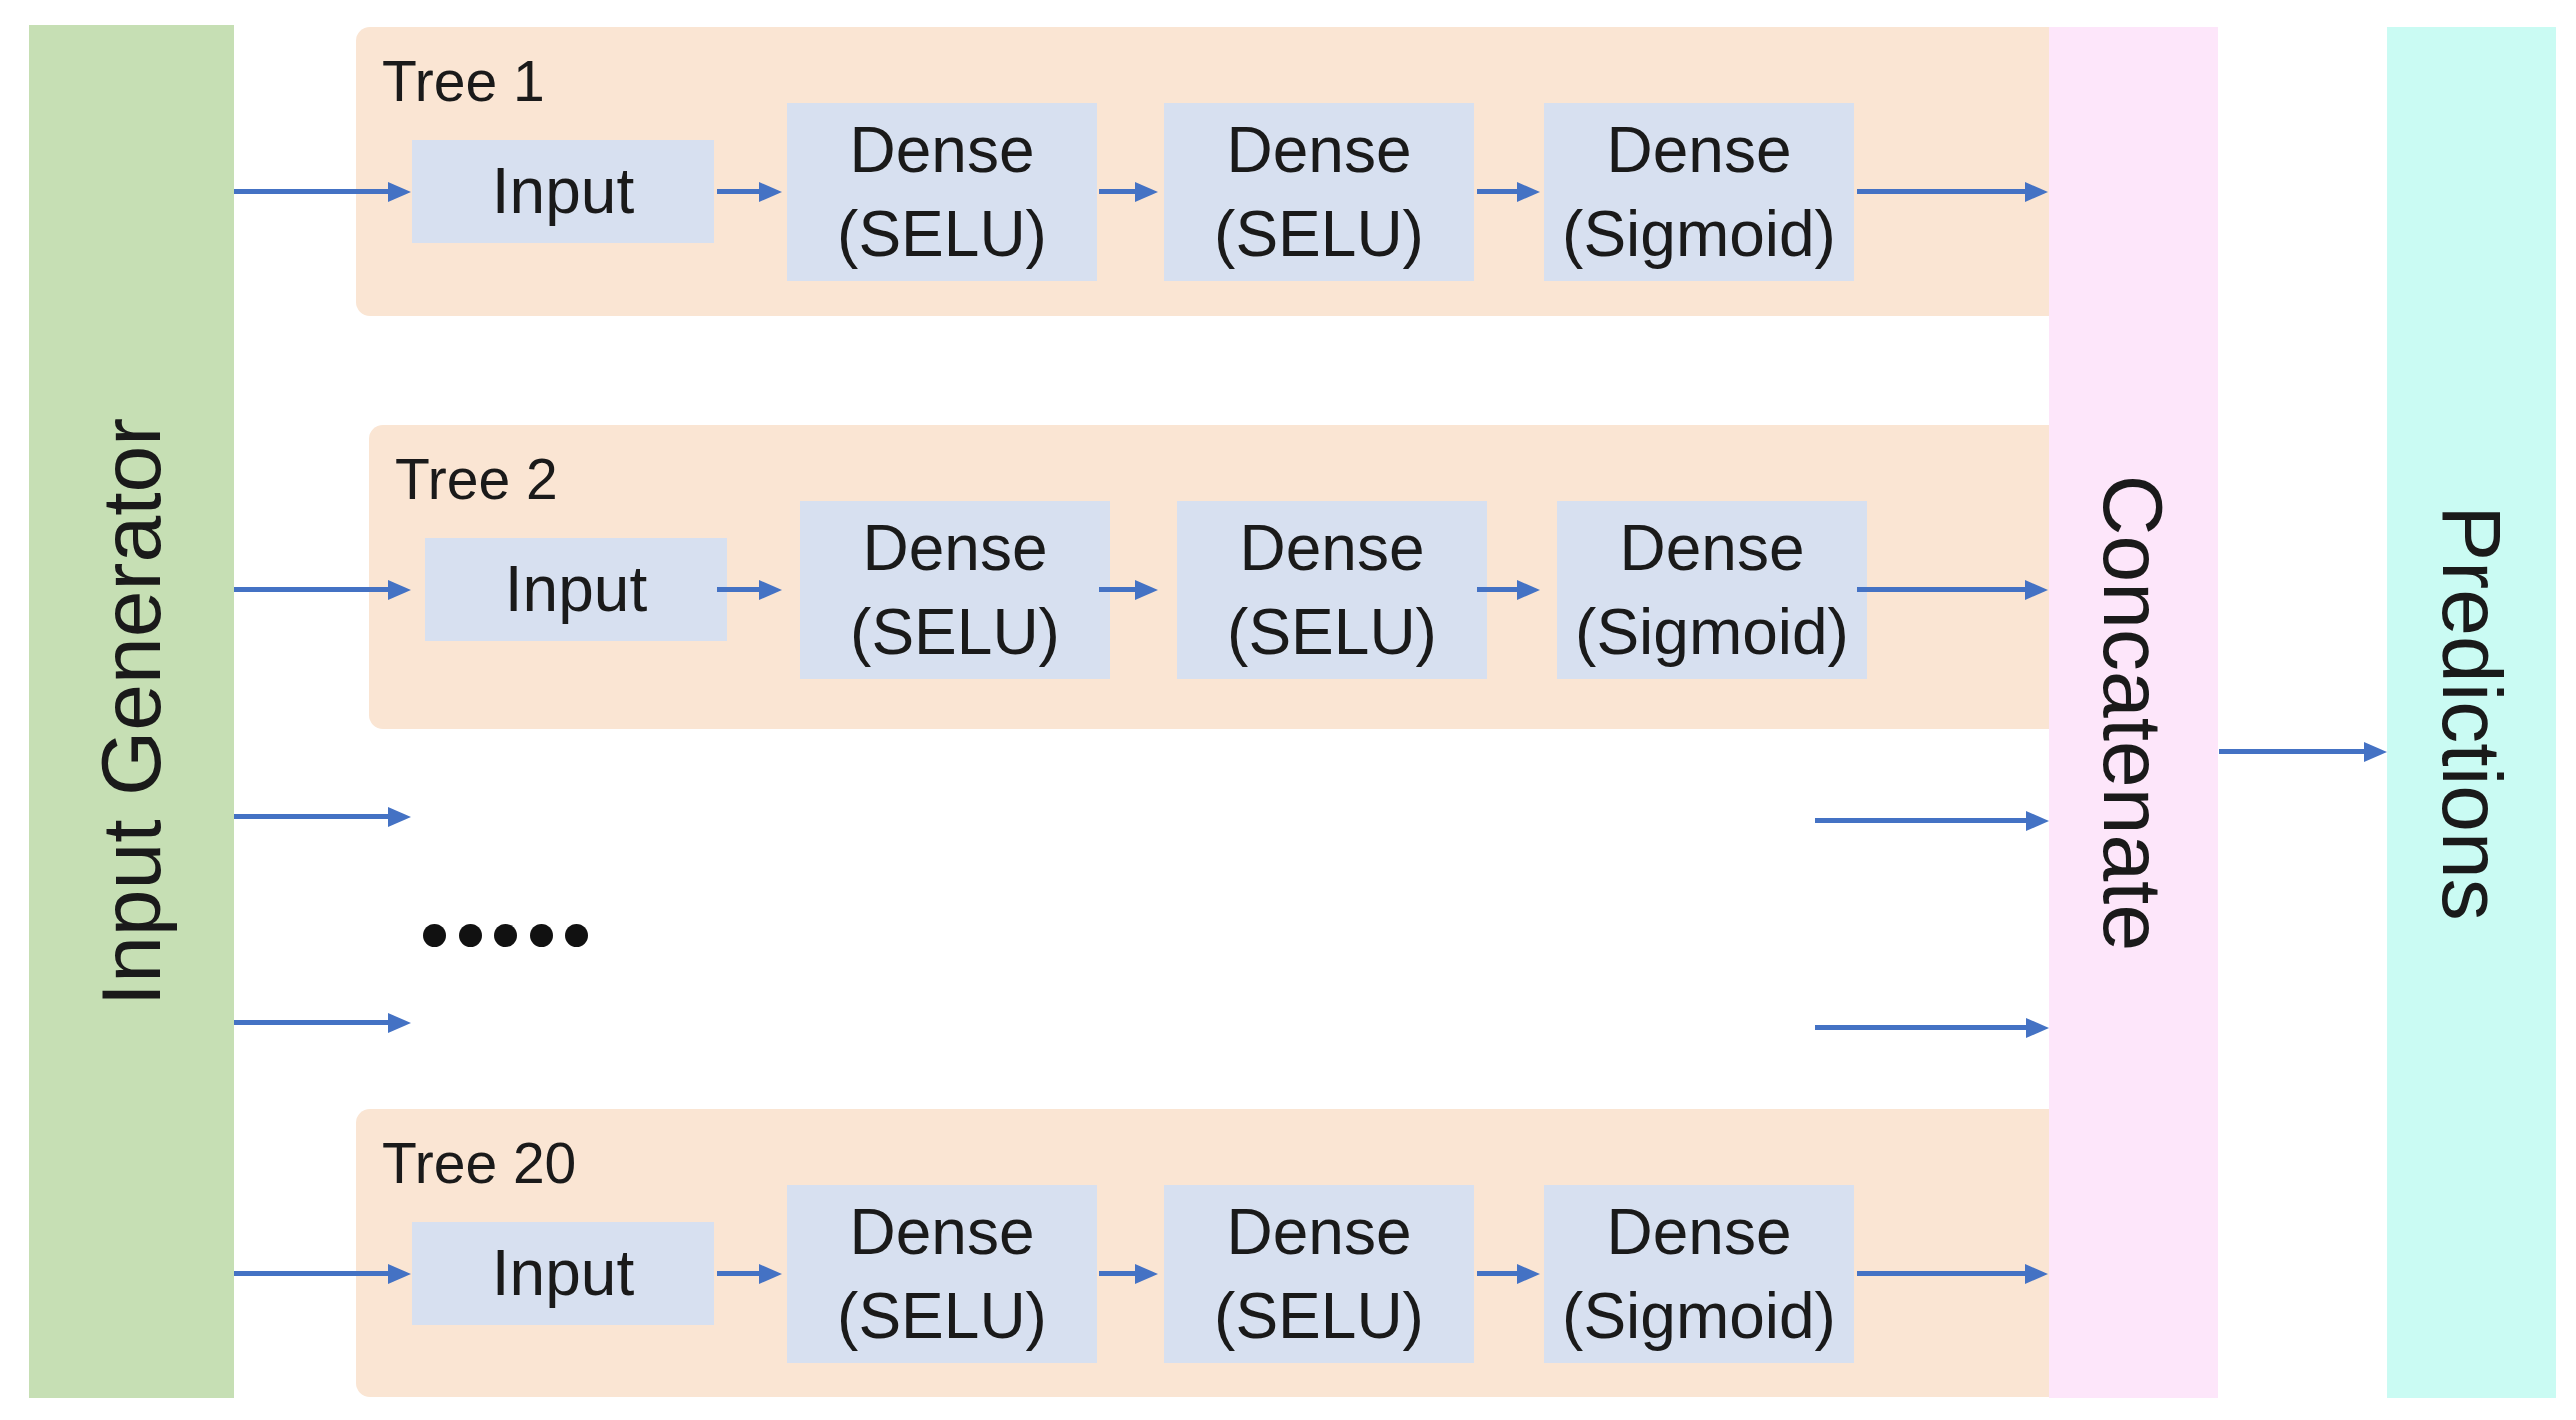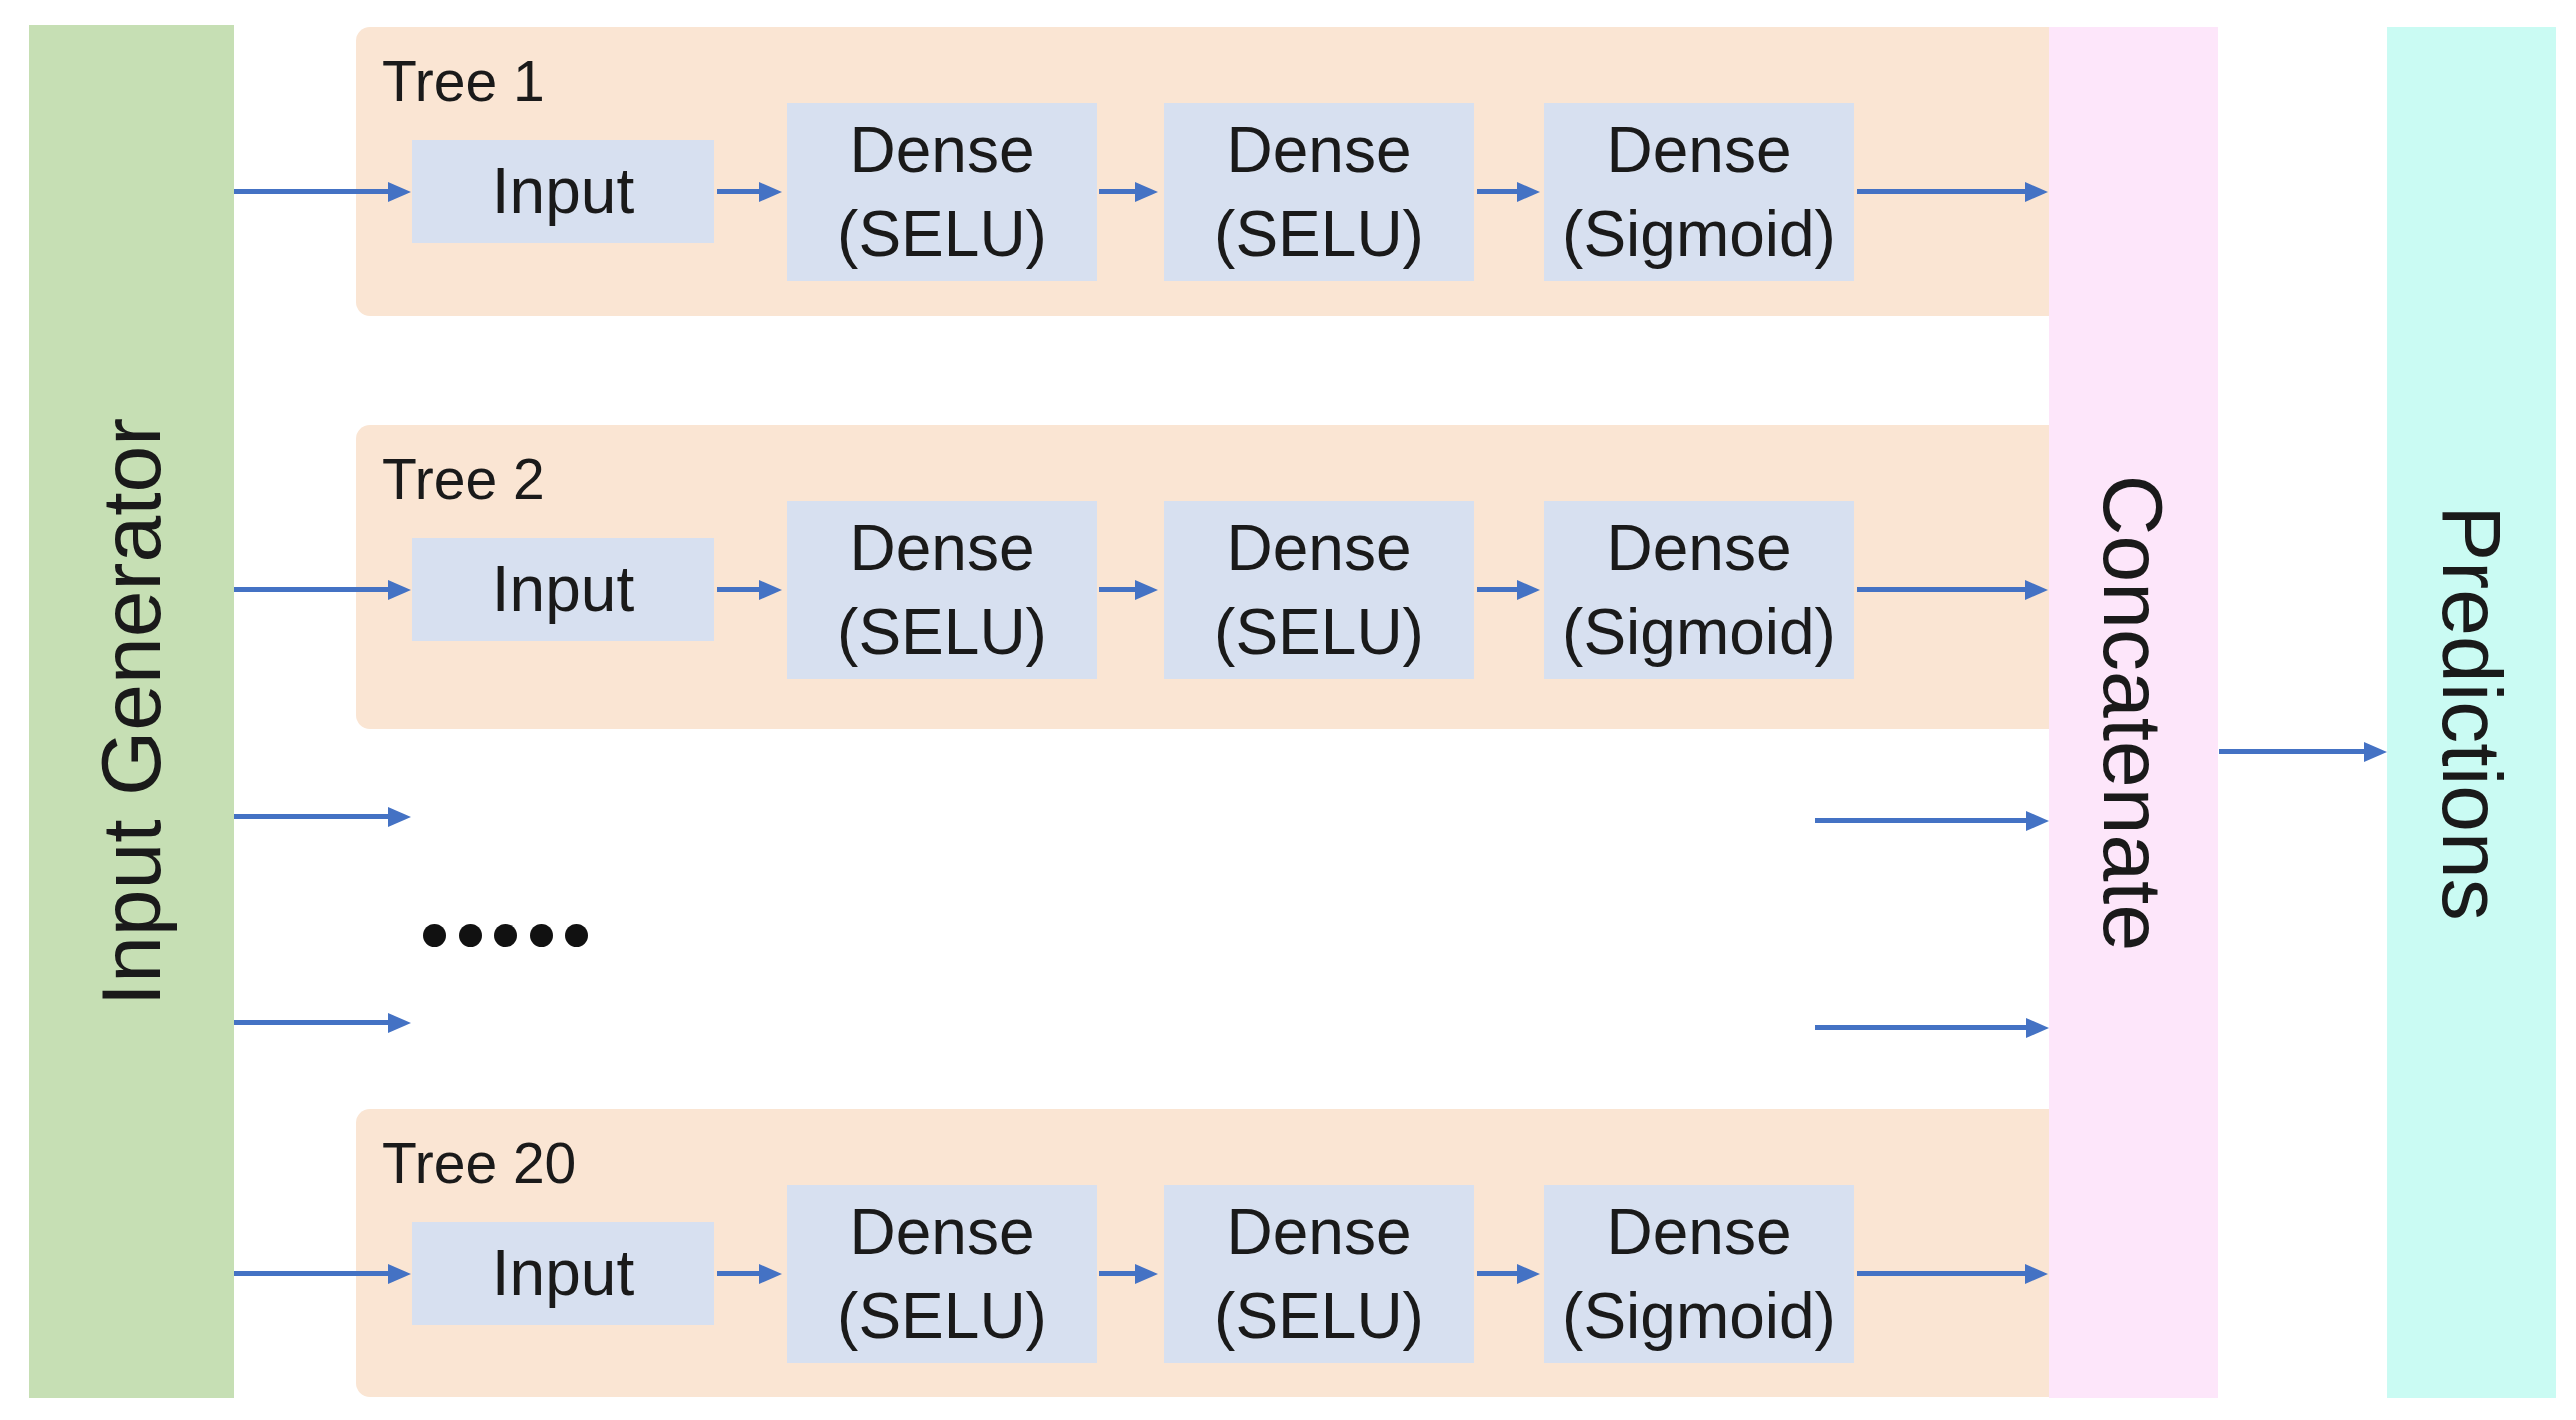--- a/index.html
+++ b/index.html
@@ -135,21 +135,21 @@
     <div class="node node-dense2">
       <span class="line">Dense</span>
       <span class="line">(SELU)</span>
     </div>
     <div class="node node-dense3">
       <span class="line">Dense</span>
       <span class="line">(Sigmoid)</span>
     </div>
   </div>
 
-  <div class="tree" style="top:425px; height:304px;">
+  <div class="tree" style="top:425px; height:304px;margin-left:13px;">
     <div class="tree-label">Tree 2</div>
     <div class="node node-input">
       <span class="line">Input</span>
 
     </div>
     <div class="node node-dense1">
       <span class="line">Dense</span>
       <span class="line">(SELU)</span>
     </div>
     <div class="node node-dense2">

